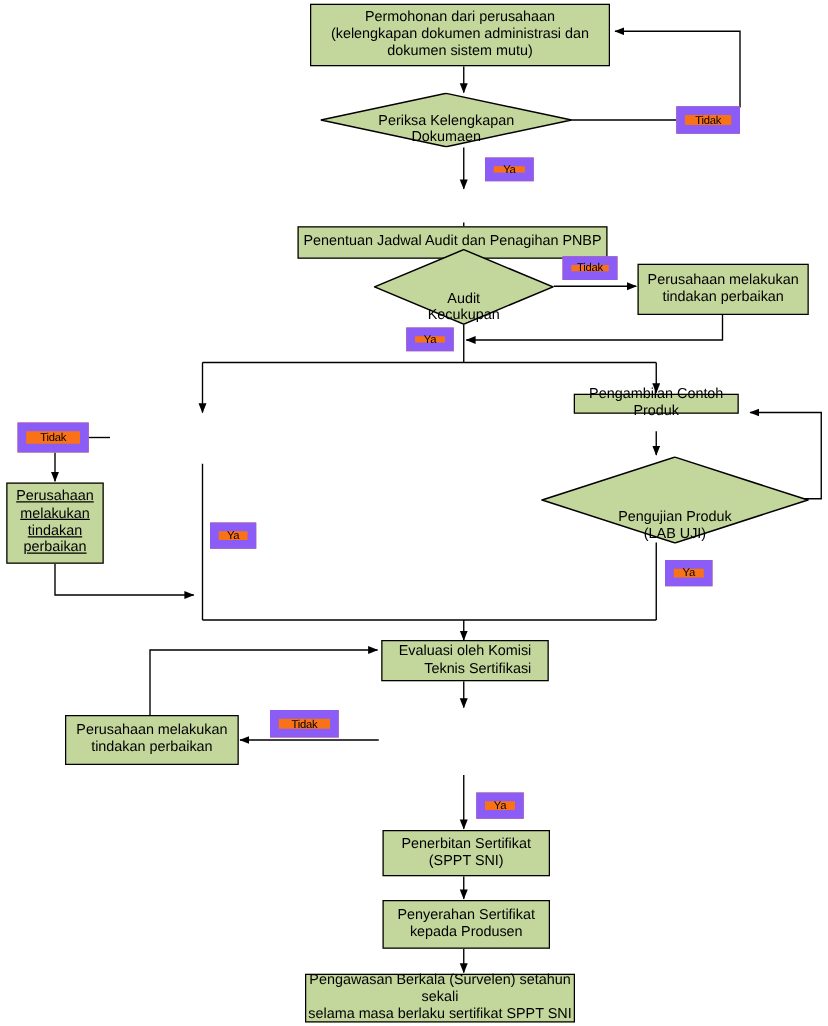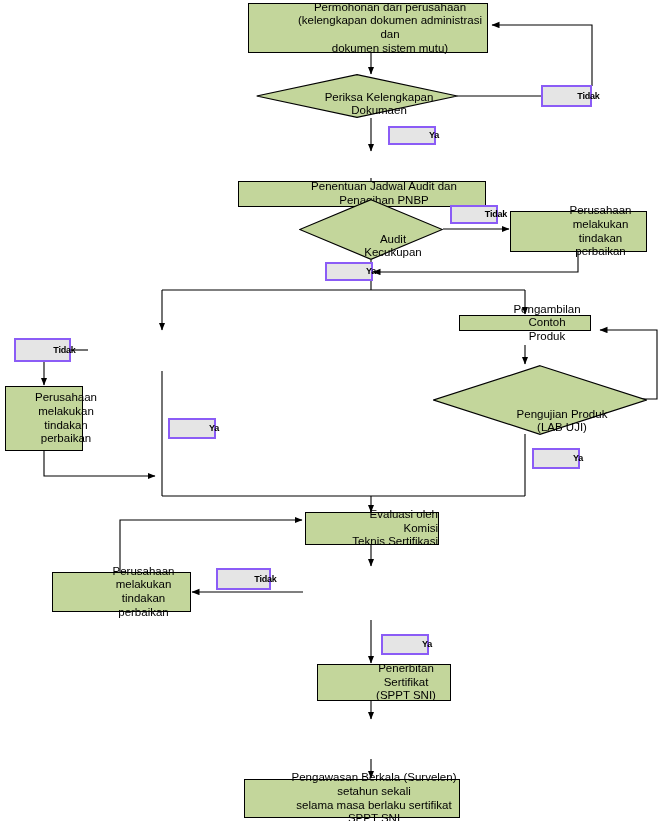--- a/index.html
+++ b/index.html
@@ -26,33 +26,31 @@
   .node {
     position: absolute;
     box-sizing: border-box;
     display: flex;
     align-items: center;
     justify-content: center;
     text-align: center;
     color: #000000;
     line-height: 1.18;
     white-space: pre-line;
-    padding-left: 44px;
   }
   .proc {
     background: #c3d69b;
     border: 1px solid #000000;
     font-size: 11.5px;
   }
   .label {
-    background: #e5e5e5;
-    border: 2px solid #8b5cf6;
+    background: #f97316;
+    border: 7px solid #8b5cf6;
     font-size: 9px;
     letter-spacing: -0.2px;
-    font-weight: bold;
   }
   .dec {
     background: transparent;
     border: none;
     font-size: 11.5px;
     align-items: flex-end;
   }
   .dec .dectext {
     position: relative;
     z-index: 2;
@@ -174,21 +172,21 @@
 
   <div class="node label" style="left:325px; top:262px; width:38px; height:19px;">
     <span>Ya</span>
   </div>
 
 
   <div class="node label" style="left:14px; top:338px; width:57px; height:24px;">
     <span>Tidak</span>
   </div>
 
-  <div class="node proc" style="left:5px; top:386px; width:78px; height:65px;">
+  <div class="node proc" style="left:5px; top:386px; width:78px; height:65px;text-decoration:underline;">
     <span>Perusahaan
 melakukan
 tindakan
 perbaikan</span>
   </div>
 
   <div class="node label" style="left:168px; top:418px; width:37px; height:21px;">
     <span>Ya</span>
   </div>
 
@@ -221,24 +219,28 @@
 
   <div class="node proc" style="left:52px; top:572px; width:139px; height:40px;">
     <span>Perusahaan melakukan
 tindakan perbaikan</span>
   </div>
 
   <div class="node label" style="left:381px; top:634px; width:38px; height:21px;">
     <span>Ya</span>
   </div>
 
-  <div class="node proc" style="left:306px; top:664px; width:134px; height:37px;margin-left:11px;">
+  <div class="node proc" style="left:306px; top:664px; width:134px; height:37px;">
     <span>Penerbitan Sertifikat
 (SPPT SNI)</span>
   </div>
 
+  <div class="node proc" style="left:306px; top:720px; width:134px; height:39px;">
+    <span>Penyerahan Sertifikat
+kepada Produsen</span>
+  </div>
 
   <div class="node proc" style="left:244px; top:779px; width:216px; height:39px;">
     <span>Pengawasan Berkala (Survelen) setahun sekali
 selama masa berlaku sertifikat SPPT  SNI</span>
   </div>
 
 </div>
 
 </body></html>

